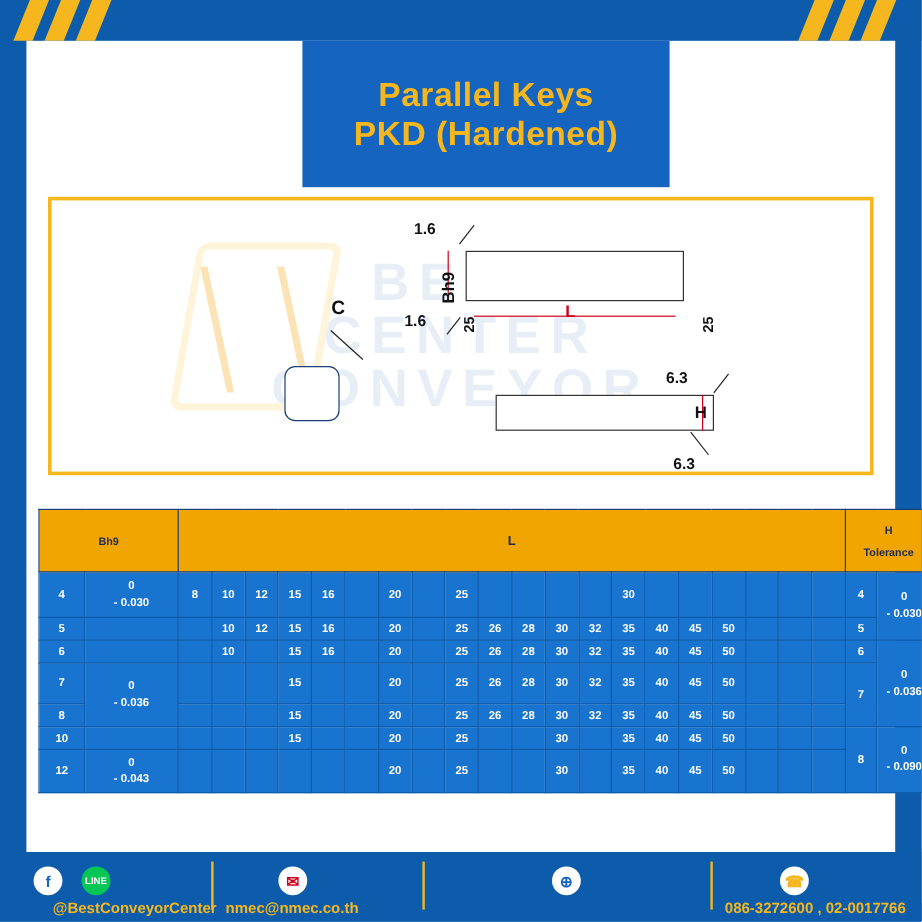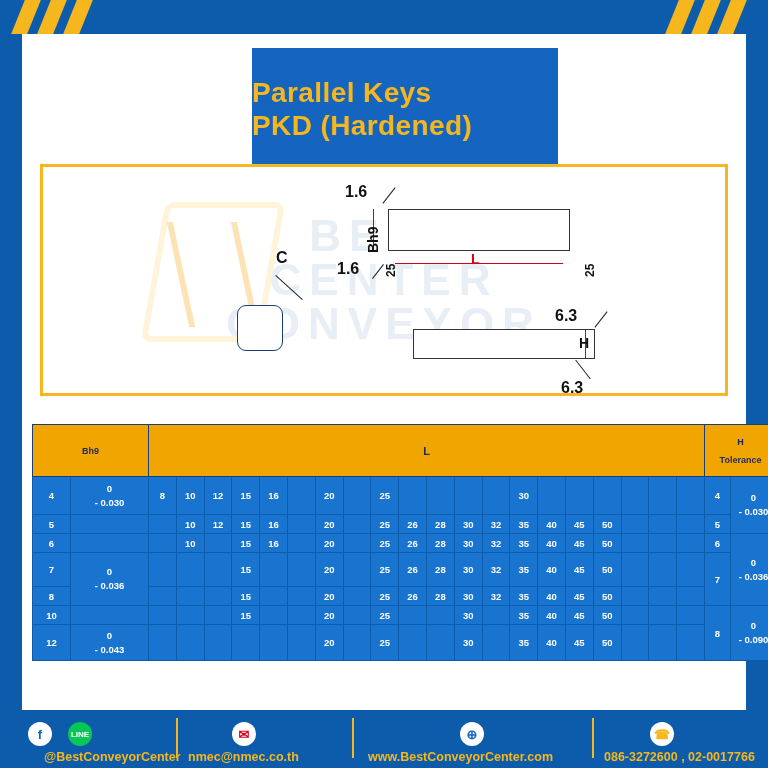--- a/index.html
+++ b/index.html
@@ -13,23 +13,23 @@
   .page { position:relative; width:768px; height:768px; background:#0d5cab; }
 
   
   .topband { position:absolute; left:0; top:0; width:768px; height:34px; background:#0d5cab; overflow:hidden; }
   .chev { position:absolute; top:-14px; width:16px; height:62px; background:#f5b71d; transform:skewX(-22deg); }
 
   .card { position:absolute; left:22px; top:34px; width:724px; height:676px; background:#ffffff; }
 
   
   .title-box {
-    position:absolute; left:230px; top:14px; width:306px; height:122px;
+    position:absolute; left:230px; top:0; width:306px; height:122px;
     background:#1565c0; display:flex; flex-direction:column;
-    justify-content:center;
+    align-items:center; justify-content:center;
   }
   .title-line1, .title-line2 {
     color:#f5b71d; font-weight:bold; font-size:28px; letter-spacing:.4px; line-height:1.18;
   }
 
   
   .draw-panel {
     position:absolute; left:18px; top:130px; width:688px; height:232px;
     background:#ffffff; border:3px solid #f5b71d;
   }
@@ -48,21 +48,21 @@
   .wm-mark2 {
     position:absolute; left:135px; top:55px; width:70px; height:105px;
     border-left:6px solid #fbe3b6; border-right:6px solid #fbe3b6;
     transform:skewX(12deg);
   }
 
   
   .bar {
     position:absolute; border:1.5px solid #333; background:#fff;
   }
-  .lbl { position:absolute; font-size:16px; font-weight:bold; color:#111; }
+  .lbl { position:absolute; font-size:13px; font-weight:bold; color:#111; }
   .lbl.red { color:#d0021b; }
   .dimline { position:absolute; background:#d0021b; height:1px; }
   .vline { position:absolute; background:#d0021b; width:1px; }
   .blackline { position:absolute; background:#222; height:1px; }
   .rot { transform:rotate(-90deg); transform-origin:left top; }
 
   
   table.spec {
     position:absolute; left:32px; top:424px; width:704px;
     border-collapse:collapse; table-layout:fixed;
@@ -397,21 +397,20 @@
     <div class="ftext" style="position:absolute; left:16px; top:40px;margin-left:28px;">@BestConveyorCenter</div>
 
     <div class="fitem" style="left:232px; top:12px;">
       <div class="ficon fmail">✉</div>
     </div>
     <div class="ftext" style="position:absolute; left:188px; top:40px;">nmec@nmec.co.th</div>
 
     <div class="fitem" style="left:460px; top:12px;">
       <div class="ficon fweb">⊕</div>
     </div>
-    <div class="ftext" style="position:absolute; left:368px; top:40px;">www.BestConveyorCenter.com</div>
 
     <div class="fitem" style="left:650px; top:12px;">
       <div class="ficon fphone">☎</div>
     </div>
     <div class="ftext" style="position:absolute; left:604px; top:40px;">086-3272600 , 02-0017766</div>
   </div>
 
 </div>
 
 </body></html>

